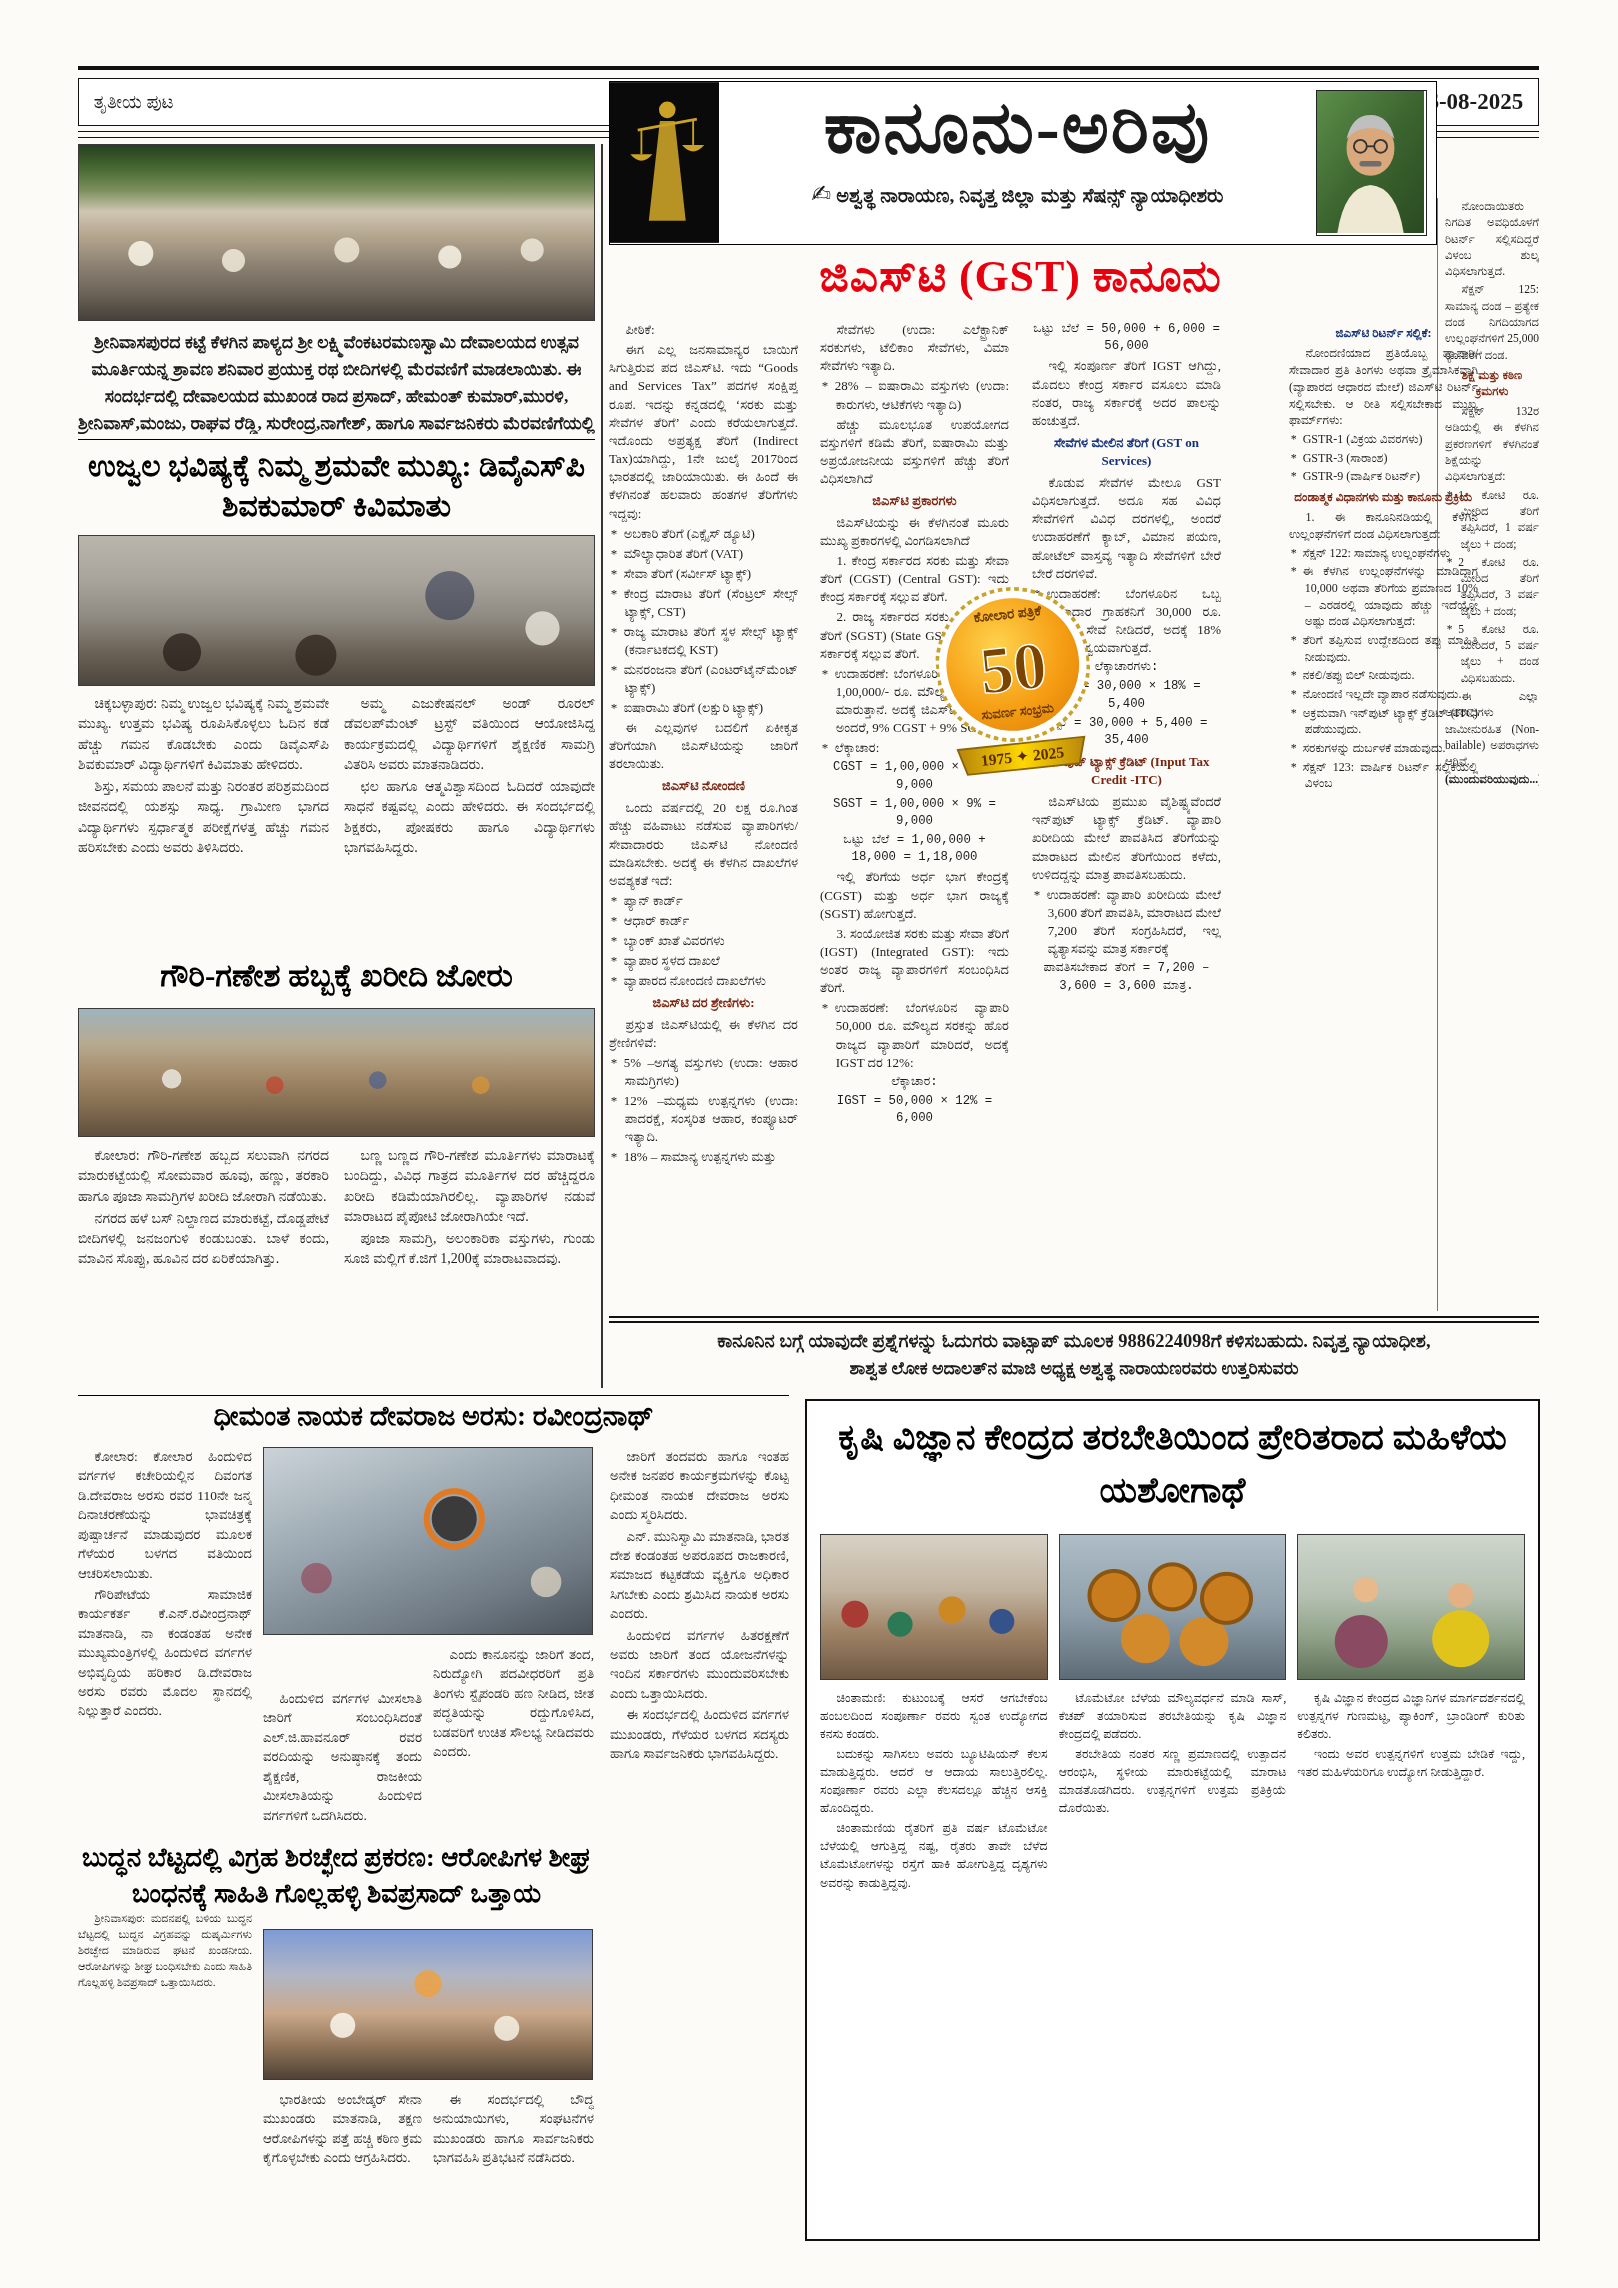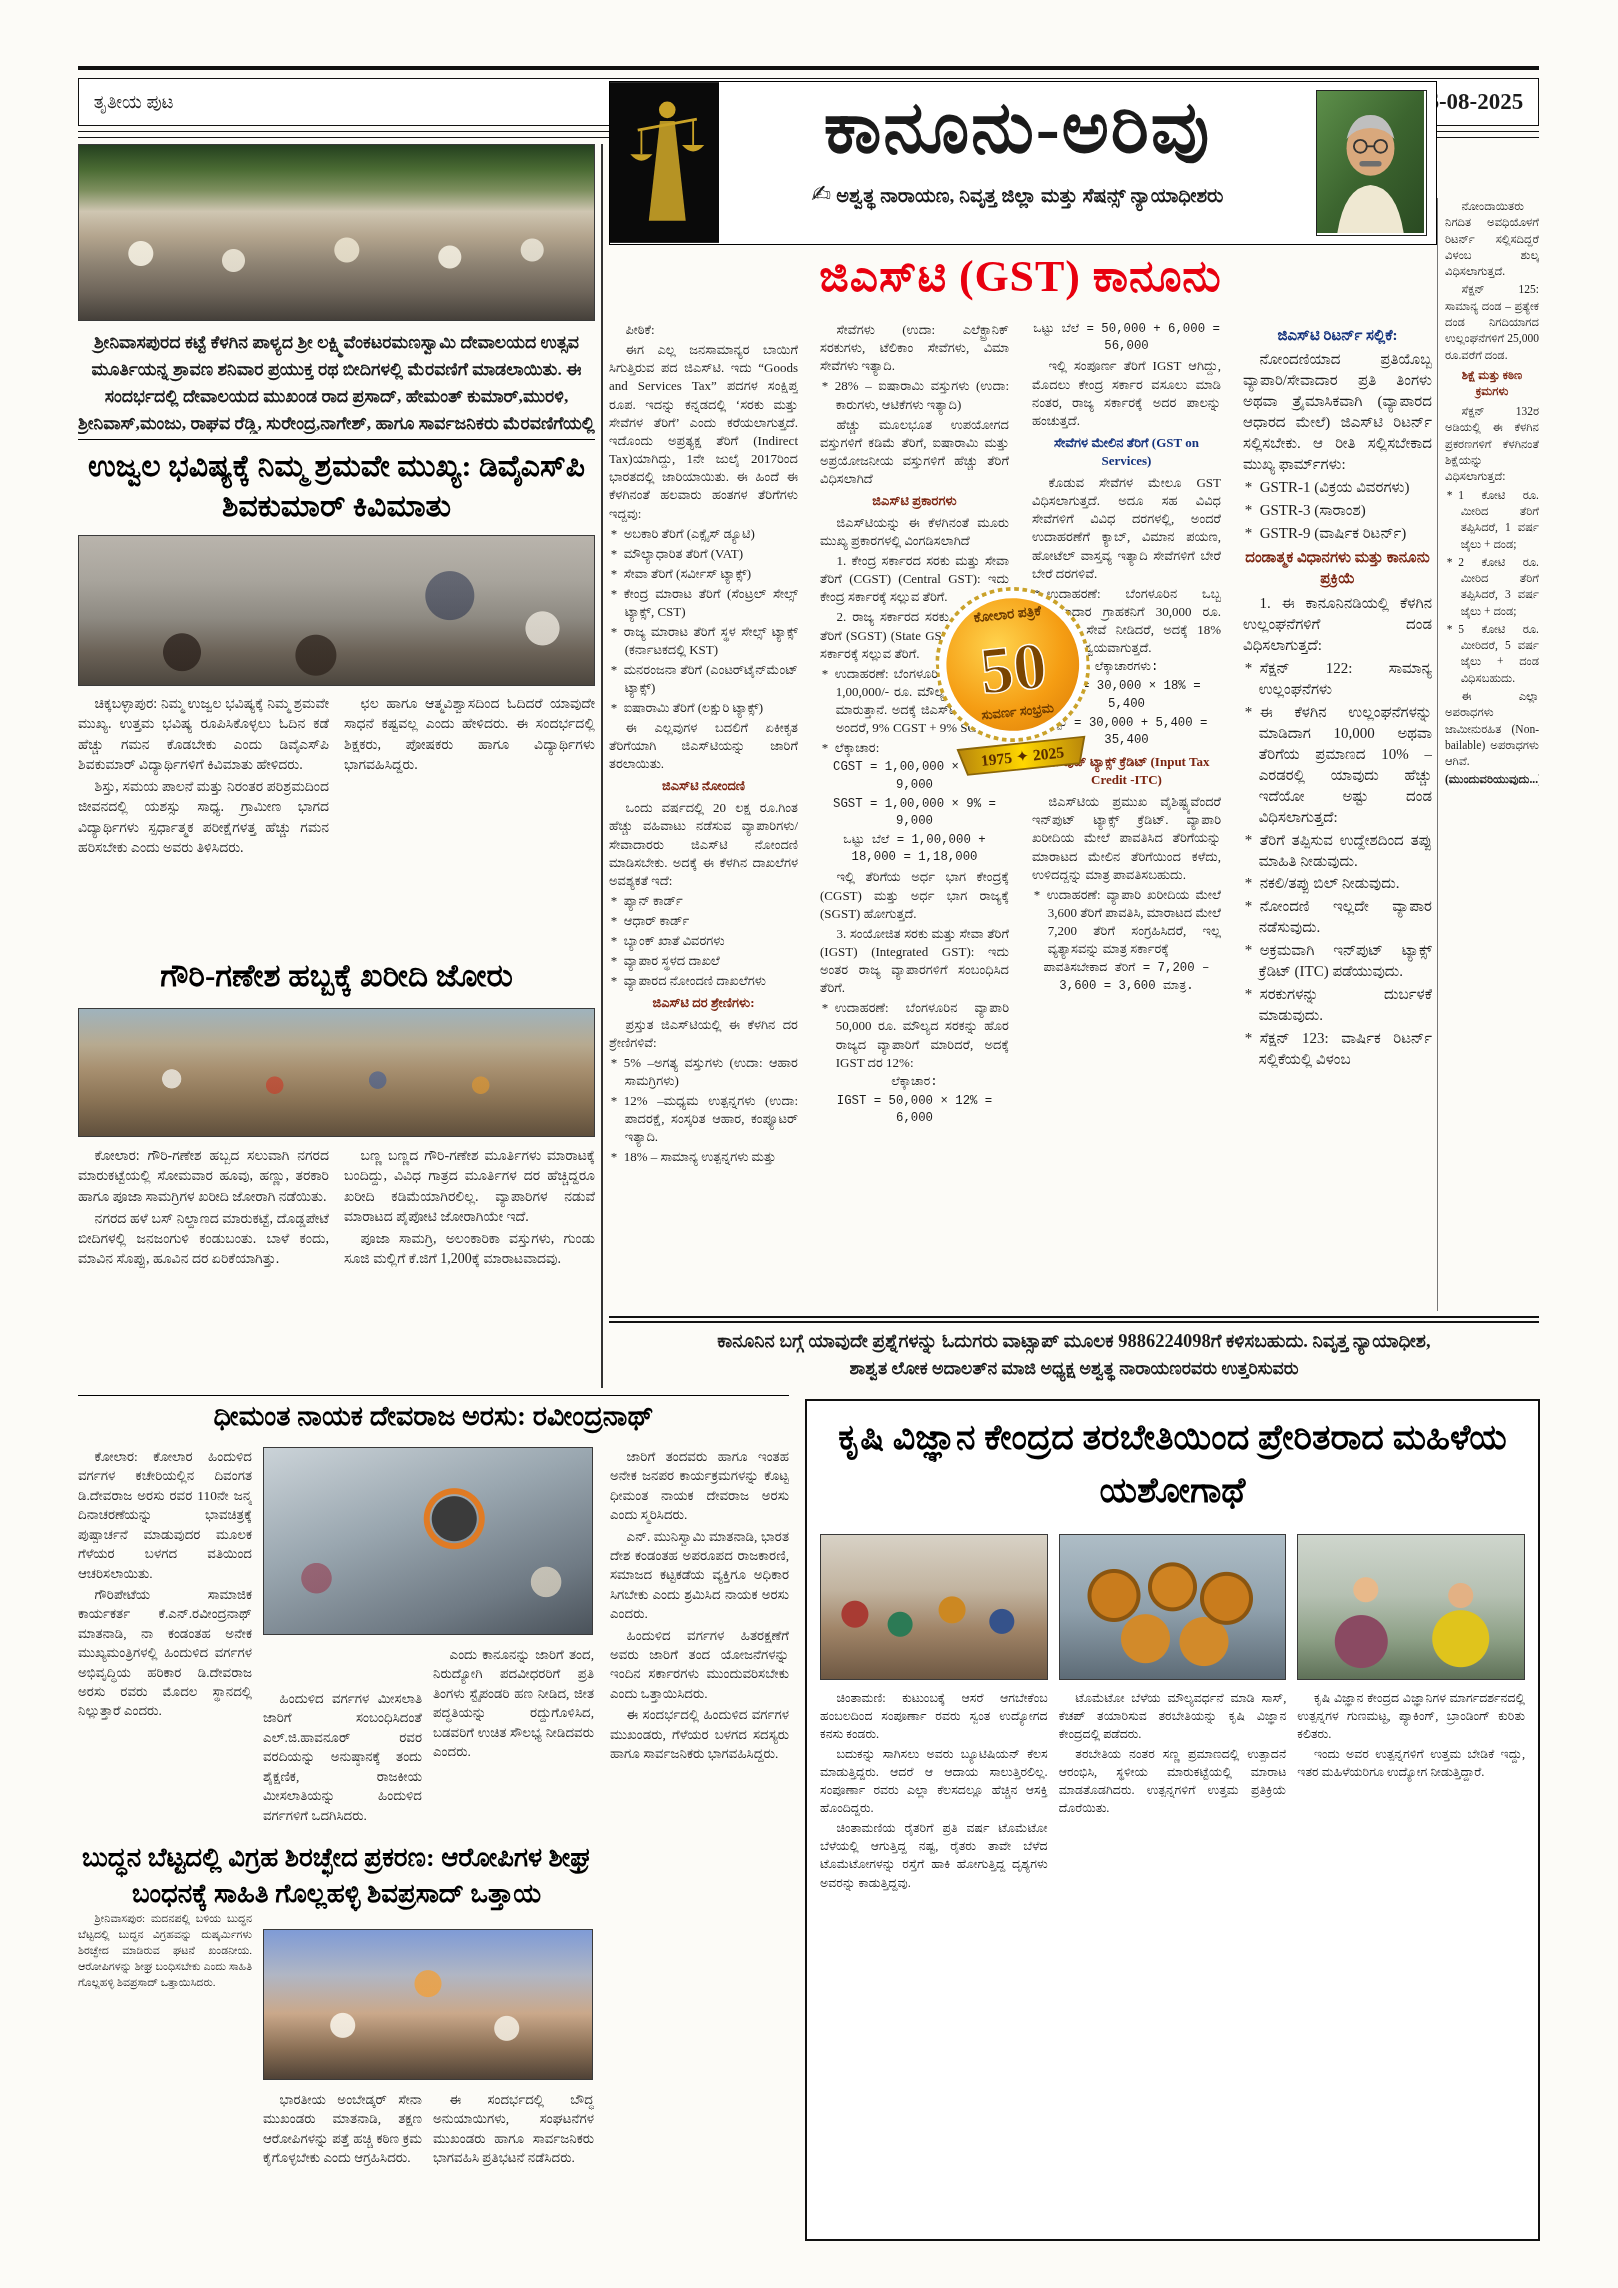--- a/index.html
+++ b/index.html
@@ -102,20 +102,21 @@
   <div class="abs ph ph-procession" style="left:78px;top:144px;width:517px;height:177px;"></div>
   <div class="abs caption" style="left:78px;top:329px;width:517px;height:105px;overflow:hidden;">ಶ್ರೀನಿವಾಸಪುರದ ಕಟ್ಟೆ ಕೆಳಗಿನ ಪಾಳ್ಯದ ಶ್ರೀ ಲಕ್ಷ್ಮಿವೆಂಕಟರಮಣಸ್ವಾಮಿ ದೇವಾಲಯದ ಉತ್ಸವ ಮೂರ್ತಿಯನ್ನ ಶ್ರಾವಣ ಶನಿವಾರ ಪ್ರಯುಕ್ತ ರಥ ಬೀದಿಗಳಲ್ಲಿ ಮೆರವಣಿಗೆ ಮಾಡಲಾಯಿತು. ಈ ಸಂದರ್ಭದಲ್ಲಿ ದೇವಾಲಯದ ಮುಖಂಡ ರಾದ ಪ್ರಸಾದ್, ಹೇಮಂತ್ ಕುಮಾರ್,ಮುರಳಿ, ಶ್ರೀನಿವಾಸ್,ಮಂಜು, ರಾಘವ ರೆಡ್ಡಿ, ಸುರೇಂದ್ರ,ನಾಗೇಶ್, ಹಾಗೂ ಸಾರ್ವಜನಿಕರು ಮೆರವಣಿಗೆಯಲ್ಲಿ ಭಾಗವಹಿಸಿದ್ದರು.</div>
 
   <div class="abs headline" style="left:78px;top:439px;width:517px;height:85px;font-size:30px;line-height:1.35;border-top:1.8px solid #000;padding-top:5.5px;">ಉಜ್ವಲ ಭವಿಷ್ಯಕ್ಕೆ ನಿಮ್ಮ ಶ್ರಮವೇ ಮುಖ್ಯ: ಡಿವೈಎಸ್‌ಪಿ ಶಿವಕುಮಾರ್ ಕಿವಿಮಾತು</div>
   <div class="abs ph ph-meeting" style="left:78px;top:535px;width:517px;height:151px;"></div>
   <div class="abs txt" style="left:78px;top:694px;width:251px;height:258px;">
       <div class="blk p">ಚಿಕ್ಕಬಳ್ಳಾಪುರ: ನಿಮ್ಮ ಉಜ್ವಲ ಭವಿಷ್ಯಕ್ಕೆ ನಿಮ್ಮ ಶ್ರಮವೇ ಮುಖ್ಯ. ಉತ್ತಮ ಭವಿಷ್ಯ ರೂಪಿಸಿಕೊಳ್ಳಲು ಓದಿನ ಕಡೆ ಹೆಚ್ಚು ಗಮನ ಕೊಡಬೇಕು ಎಂದು ಡಿವೈಎಸ್‌ಪಿ ಶಿವಕುಮಾರ್ ವಿದ್ಯಾರ್ಥಿಗಳಿಗೆ ಕಿವಿಮಾತು ಹೇಳಿದರು.</div>
       <div class="blk p">ಶಿಸ್ತು, ಸಮಯ ಪಾಲನೆ ಮತ್ತು ನಿರಂತರ ಪರಿಶ್ರಮದಿಂದ ಜೀವನದಲ್ಲಿ ಯಶಸ್ಸು ಸಾಧ್ಯ. ಗ್ರಾಮೀಣ ಭಾಗದ ವಿದ್ಯಾರ್ಥಿಗಳು ಸ್ಪರ್ಧಾತ್ಮಕ ಪರೀಕ್ಷೆಗಳತ್ತ ಹೆಚ್ಚು ಗಮನ ಹರಿಸಬೇಕು ಎಂದು ಅವರು ತಿಳಿಸಿದರು.</div>
     </div>
   <div class="abs txt" style="left:344px;top:694px;width:251px;height:258px;">
+      <div class="blk p">ಅಮ್ಮ ಎಜುಕೇಷನಲ್ ಅಂಡ್ ರೂರಲ್ ಡೆವಲಪ್‌ಮೆಂಟ್ ಟ್ರಸ್ಟ್ ವತಿಯಿಂದ ಆಯೋಜಿಸಿದ್ದ ಕಾರ್ಯಕ್ರಮದಲ್ಲಿ ವಿದ್ಯಾರ್ಥಿಗಳಿಗೆ ಶೈಕ್ಷಣಿಕ ಸಾಮಗ್ರಿ ವಿತರಿಸಿ ಅವರು ಮಾತನಾಡಿದರು.</div>
       <div class="blk p">ಛಲ ಹಾಗೂ ಆತ್ಮವಿಶ್ವಾಸದಿಂದ ಓದಿದರೆ ಯಾವುದೇ ಸಾಧನೆ ಕಷ್ಟವಲ್ಲ ಎಂದು ಹೇಳಿದರು. ಈ ಸಂದರ್ಭದಲ್ಲಿ ಶಿಕ್ಷಕರು, ಪೋಷಕರು ಹಾಗೂ ವಿದ್ಯಾರ್ಥಿಗಳು ಭಾಗವಹಿಸಿದ್ದರು.</div>
     </div>
 
   <div class="abs headline" style="left:78px;top:958px;width:517px;height:42px;font-size:31px;">ಗೌರಿ-ಗಣೇಶ ಹಬ್ಬಕ್ಕೆ ಖರೀದಿ ಜೋರು</div>
   <div class="abs ph ph-market" style="left:78px;top:1008px;width:517px;height:129px;"></div>
   <div class="abs txt" style="left:78px;top:1146px;width:251px;height:238px;">
       <div class="blk p">ಕೋಲಾರ: ಗೌರಿ-ಗಣೇಶ ಹಬ್ಬದ ಸಲುವಾಗಿ ನಗರದ ಮಾರುಕಟ್ಟೆಯಲ್ಲಿ ಸೋಮವಾರ ಹೂವು, ಹಣ್ಣು, ತರಕಾರಿ ಹಾಗೂ ಪೂಜಾ ಸಾಮಗ್ರಿಗಳ ಖರೀದಿ ಜೋರಾಗಿ ನಡೆಯಿತು.</div>
       <div class="blk p">ನಗರದ ಹಳೆ ಬಸ್ ನಿಲ್ದಾಣದ ಮಾರುಕಟ್ಟೆ, ದೊಡ್ಡಪೇಟೆ ಬೀದಿಗಳಲ್ಲಿ ಜನಜಂಗುಳಿ ಕಂಡುಬಂತು. ಬಾಳೆ ಕಂದು, ಮಾವಿನ ಸೊಪ್ಪು, ಹೂವಿನ ದರ ಏರಿಕೆಯಾಗಿತ್ತು.</div>
     </div>
   <div class="abs txt" style="left:344px;top:1146px;width:251px;height:238px;">
@@ -217,21 +218,21 @@
       <div class="blk p">ಕೊಡುವ ಸೇವೆಗಳ ಮೇಲೂ GST ವಿಧಿಸಲಾಗುತ್ತದೆ. ಅದೂ ಸಹ ವಿವಿಧ ಸೇವೆಗಳಿಗೆ ವಿವಿಧ ದರಗಳಲ್ಲಿ, ಅಂದರೆ ಉದಾಹರಣೆಗೆ ಕ್ಯಾಬ್, ವಿಮಾನ ಪಯಣ, ಹೋಟೆಲ್ ವಾಸ್ತವ್ಯ ಇತ್ಯಾದಿ ಸೇವೆಗಳಿಗೆ ಬೇರೆ ಬೇರೆ ದರಗಳಿವೆ.</div>
       <div class="blk li">* ಉದಾಹರಣೆ: ಬೆಂಗಳೂರಿನ ಒಬ್ಬ ಸೇವಾದಾರ ಗ್ರಾಹಕನಿಗೆ 30,000 ರೂ. ಶುಲ್ಕದ ಸೇವೆ ನೀಡಿದರೆ, ಅದಕ್ಕೆ 18% GST ಅನ್ವಯವಾಗುತ್ತದೆ.</div>
       <div class="blk c">ಲೆಕ್ಕಾಚಾರಗಳು:</div>
       <div class="blk c">GST = 30,000 × 18% = 5,400</div>
       <div class="blk c">ಒಟ್ಟು = 30,000 + 5,400 = 35,400</div>
       <div class="blk h">ಇನ್‌ಪುಟ್ ಟ್ಯಾಕ್ಸ್ ಕ್ರೆಡಿಟ್ (Input Tax Credit -ITC)</div>
       <div class="blk p">ಜಿಎಸ್‌ಟಿಯ ಪ್ರಮುಖ ವೈಶಿಷ್ಟ್ಯವೆಂದರೆ ಇನ್‌ಪುಟ್ ಟ್ಯಾಕ್ಸ್ ಕ್ರೆಡಿಟ್. ವ್ಯಾಪಾರಿ ಖರೀದಿಯ ಮೇಲೆ ಪಾವತಿಸಿದ ತೆರಿಗೆಯನ್ನು ಮಾರಾಟದ ಮೇಲಿನ ತೆರಿಗೆಯಿಂದ ಕಳೆದು, ಉಳಿದದ್ದನ್ನು ಮಾತ್ರ ಪಾವತಿಸಬಹುದು.</div>
       <div class="blk li">* ಉದಾಹರಣೆ: ವ್ಯಾಪಾರಿ ಖರೀದಿಯ ಮೇಲೆ 3,600 ತೆರಿಗೆ ಪಾವತಿಸಿ, ಮಾರಾಟದ ಮೇಲೆ 7,200 ತೆರಿಗೆ ಸಂಗ್ರಹಿಸಿದರೆ, ಇಲ್ಲ ವ್ಯತ್ಯಾಸವನ್ನು ಮಾತ್ರ ಸರ್ಕಾರಕ್ಕೆ</div>
       <div class="blk c">ಪಾವತಿಸಬೇಕಾದ ತೆರಿಗೆ = 7,200 – 3,600 = 3,600 ಮಾತ್ರ.</div>
     </div>
-  <div class="abs txt" style="left:1243px;top:321px;width:189px;height:988px;font-size:15px;line-height:1.4;">
+  <div class="abs txt" style="left:1289px;top:321px;width:189px;height:988px;font-size:12px;line-height:1.4;">
       <div class="blk h" style="color: rgb(20, 50, 124);">ಜಿಎಸ್‌ಟಿ ರಿಟರ್ನ್ ಸಲ್ಲಿಕೆ:</div>
       <div class="blk p">ನೋಂದಣಿಯಾದ ಪ್ರತಿಯೊಬ್ಬ ವ್ಯಾಪಾರಿ/ಸೇವಾದಾರ ಪ್ರತಿ ತಿಂಗಳು ಅಥವಾ ತ್ರೈಮಾಸಿಕವಾಗಿ (ವ್ಯಾಪಾರದ ಆಧಾರದ ಮೇಲೆ) ಜಿಎಸ್‌ಟಿ ರಿಟರ್ನ್ ಸಲ್ಲಿಸಬೇಕು. ಆ ರೀತಿ ಸಲ್ಲಿಸಬೇಕಾದ ಮುಖ್ಯ ಫಾರ್ಮ್‌ಗಳು:</div>
       <div class="blk li">* GSTR-1 (ವಿಕ್ರಯ ವಿವರಗಳು)</div>
       <div class="blk li">* GSTR-3 (ಸಾರಾಂಶ)</div>
       <div class="blk li">* GSTR-9 (ವಾರ್ಷಿಕ ರಿಟರ್ನ್)</div>
       <div class="blk h">ದಂಡಾತ್ಮಕ ವಿಧಾನಗಳು ಮತ್ತು ಕಾನೂನು ಪ್ರಕ್ರಿಯೆ</div>
       <div class="blk p">1. ಈ ಕಾನೂನಿನಡಿಯಲ್ಲಿ ಕೆಳಗಿನ ಉಲ್ಲಂಘನೆಗಳಿಗೆ ದಂಡ ವಿಧಿಸಲಾಗುತ್ತದೆ:</div>
       <div class="blk li">* ಸೆಕ್ಷನ್ 122: ಸಾಮಾನ್ಯ ಉಲ್ಲಂಘನೆಗಳು</div>
       <div class="blk li">* ಈ ಕೆಳಗಿನ ಉಲ್ಲಂಘನೆಗಳನ್ನು ಮಾಡಿದಾಗ 10,000 ಅಥವಾ ತೆರಿಗೆಯ ಪ್ರಮಾಣದ 10% – ಎರಡರಲ್ಲಿ ಯಾವುದು ಹೆಚ್ಚು ಇದೆಯೋ ಅಷ್ಟು ದಂಡ ವಿಧಿಸಲಾಗುತ್ತದೆ:</div>
       <div class="blk li">* ತೆರಿಗೆ ತಪ್ಪಿಸುವ ಉದ್ದೇಶದಿಂದ ತಪ್ಪು ಮಾಹಿತಿ ನೀಡುವುದು.</div>

